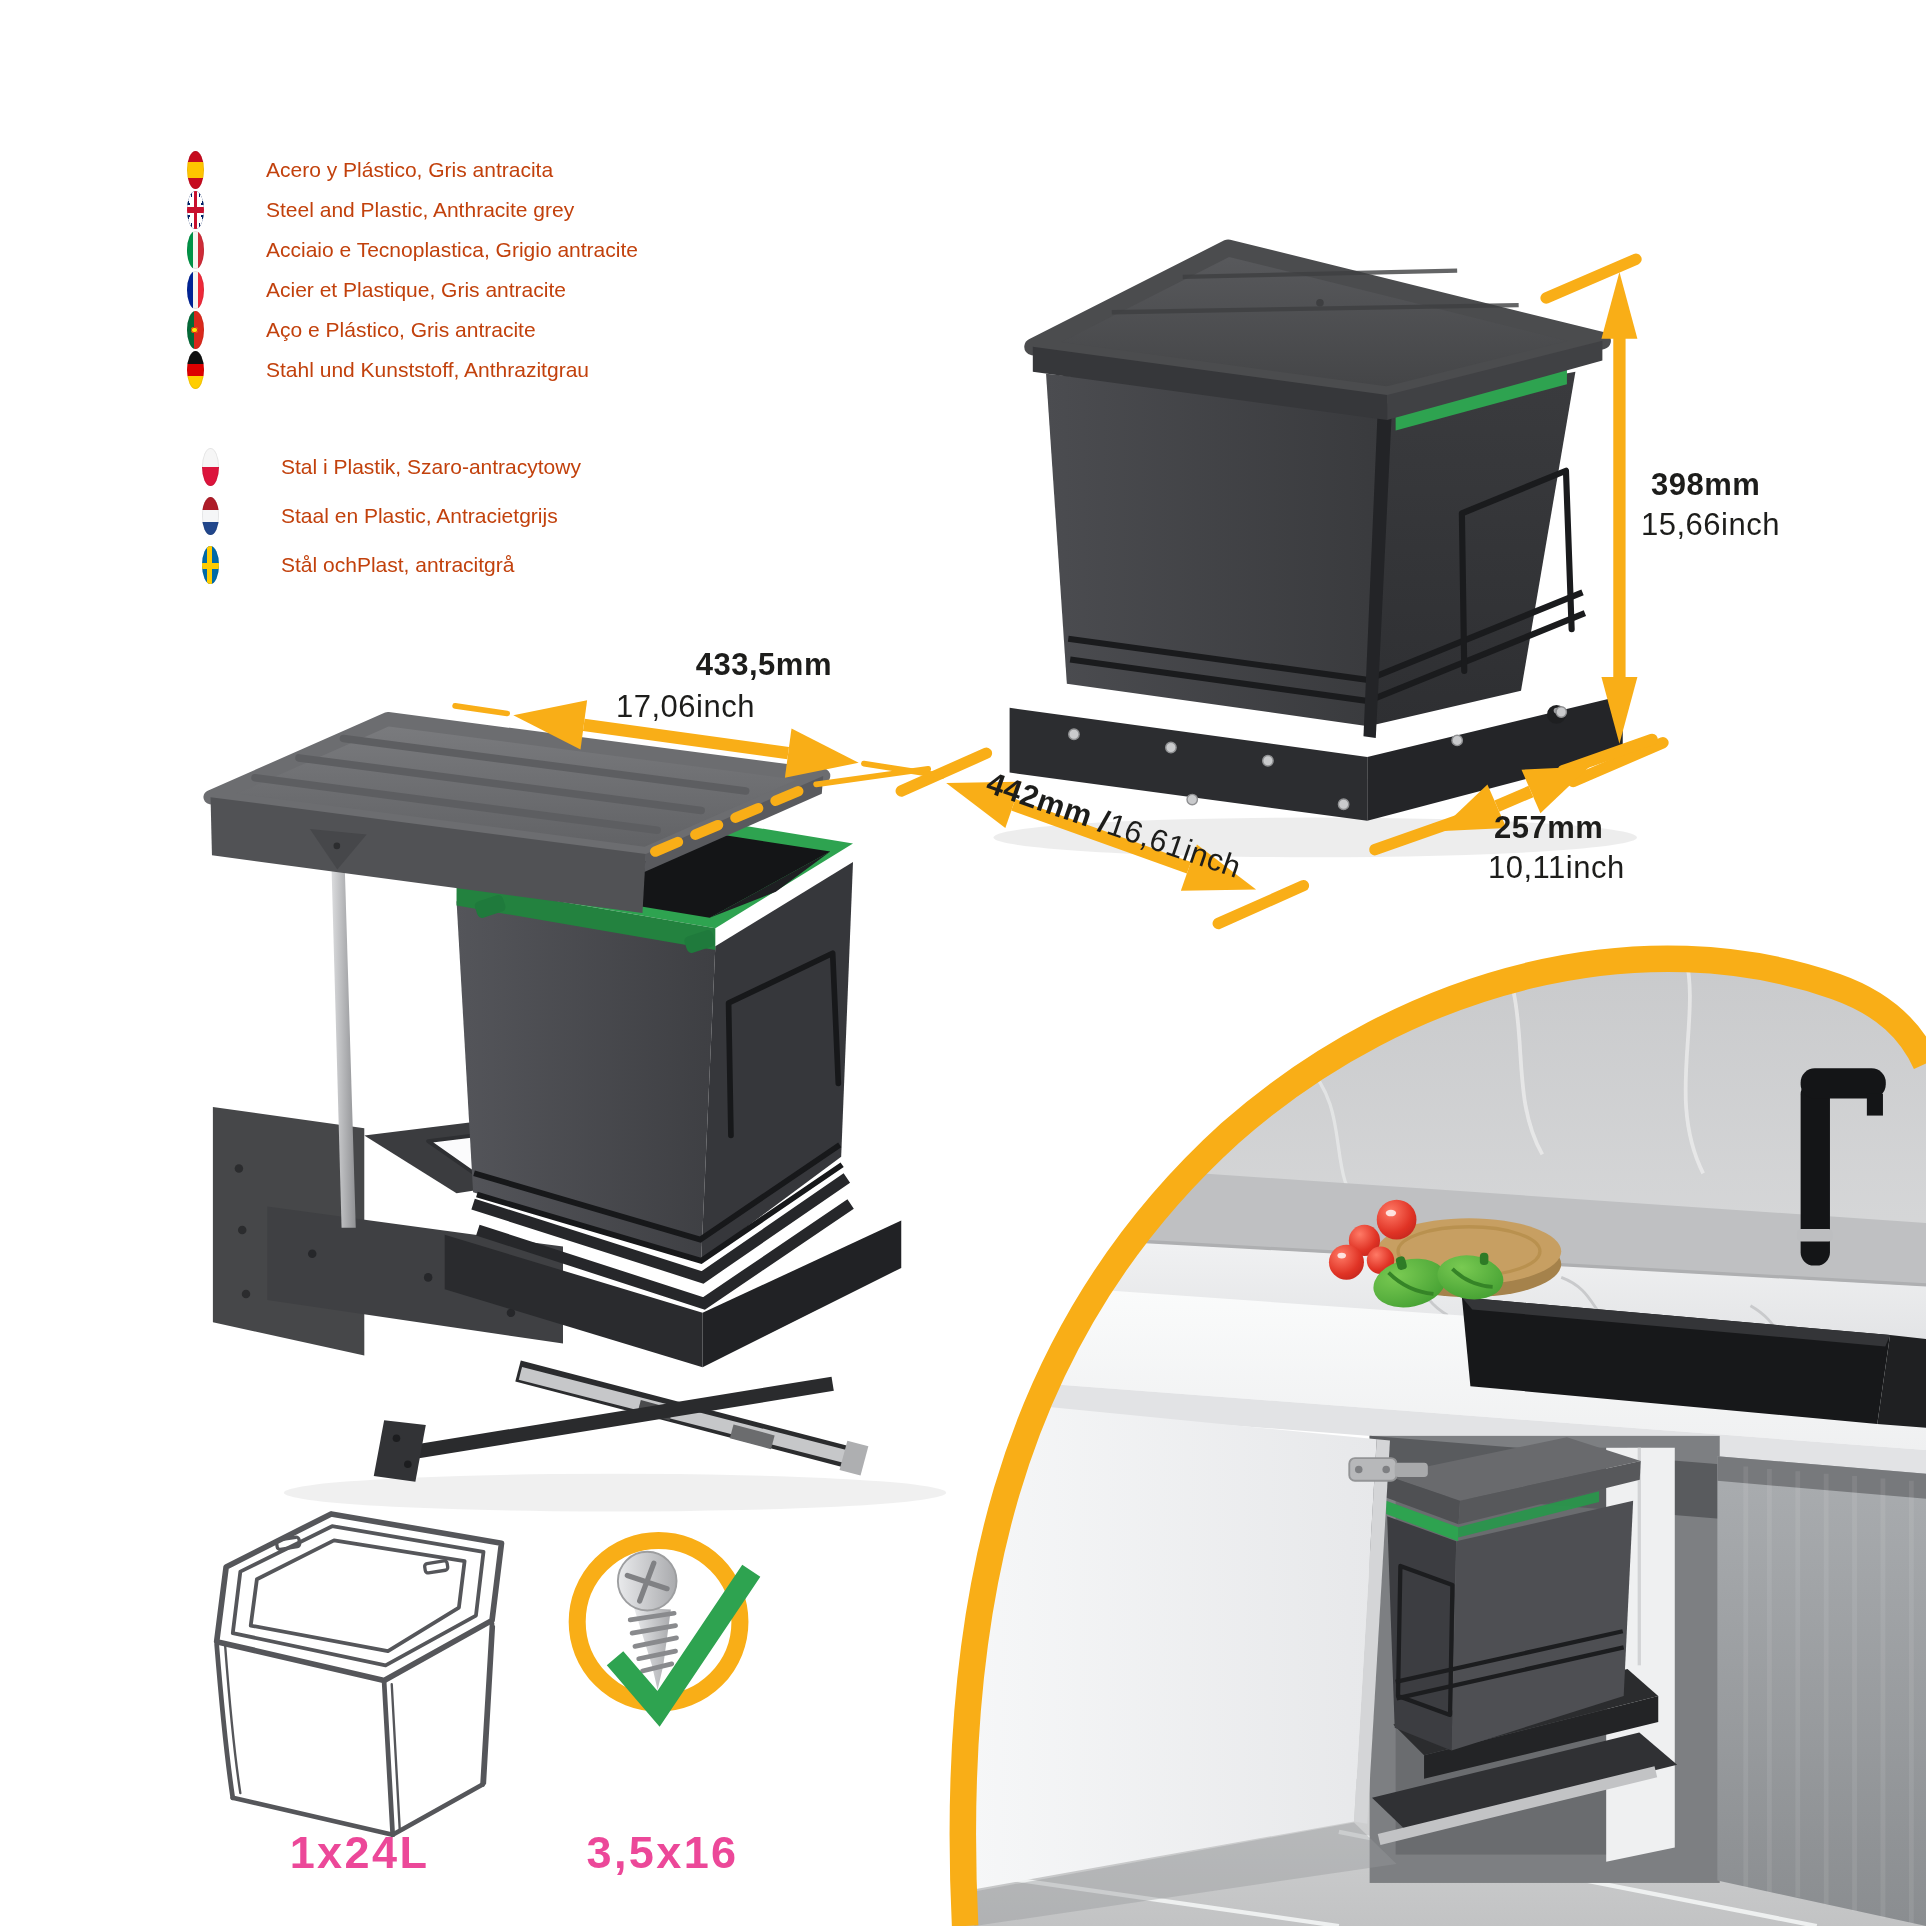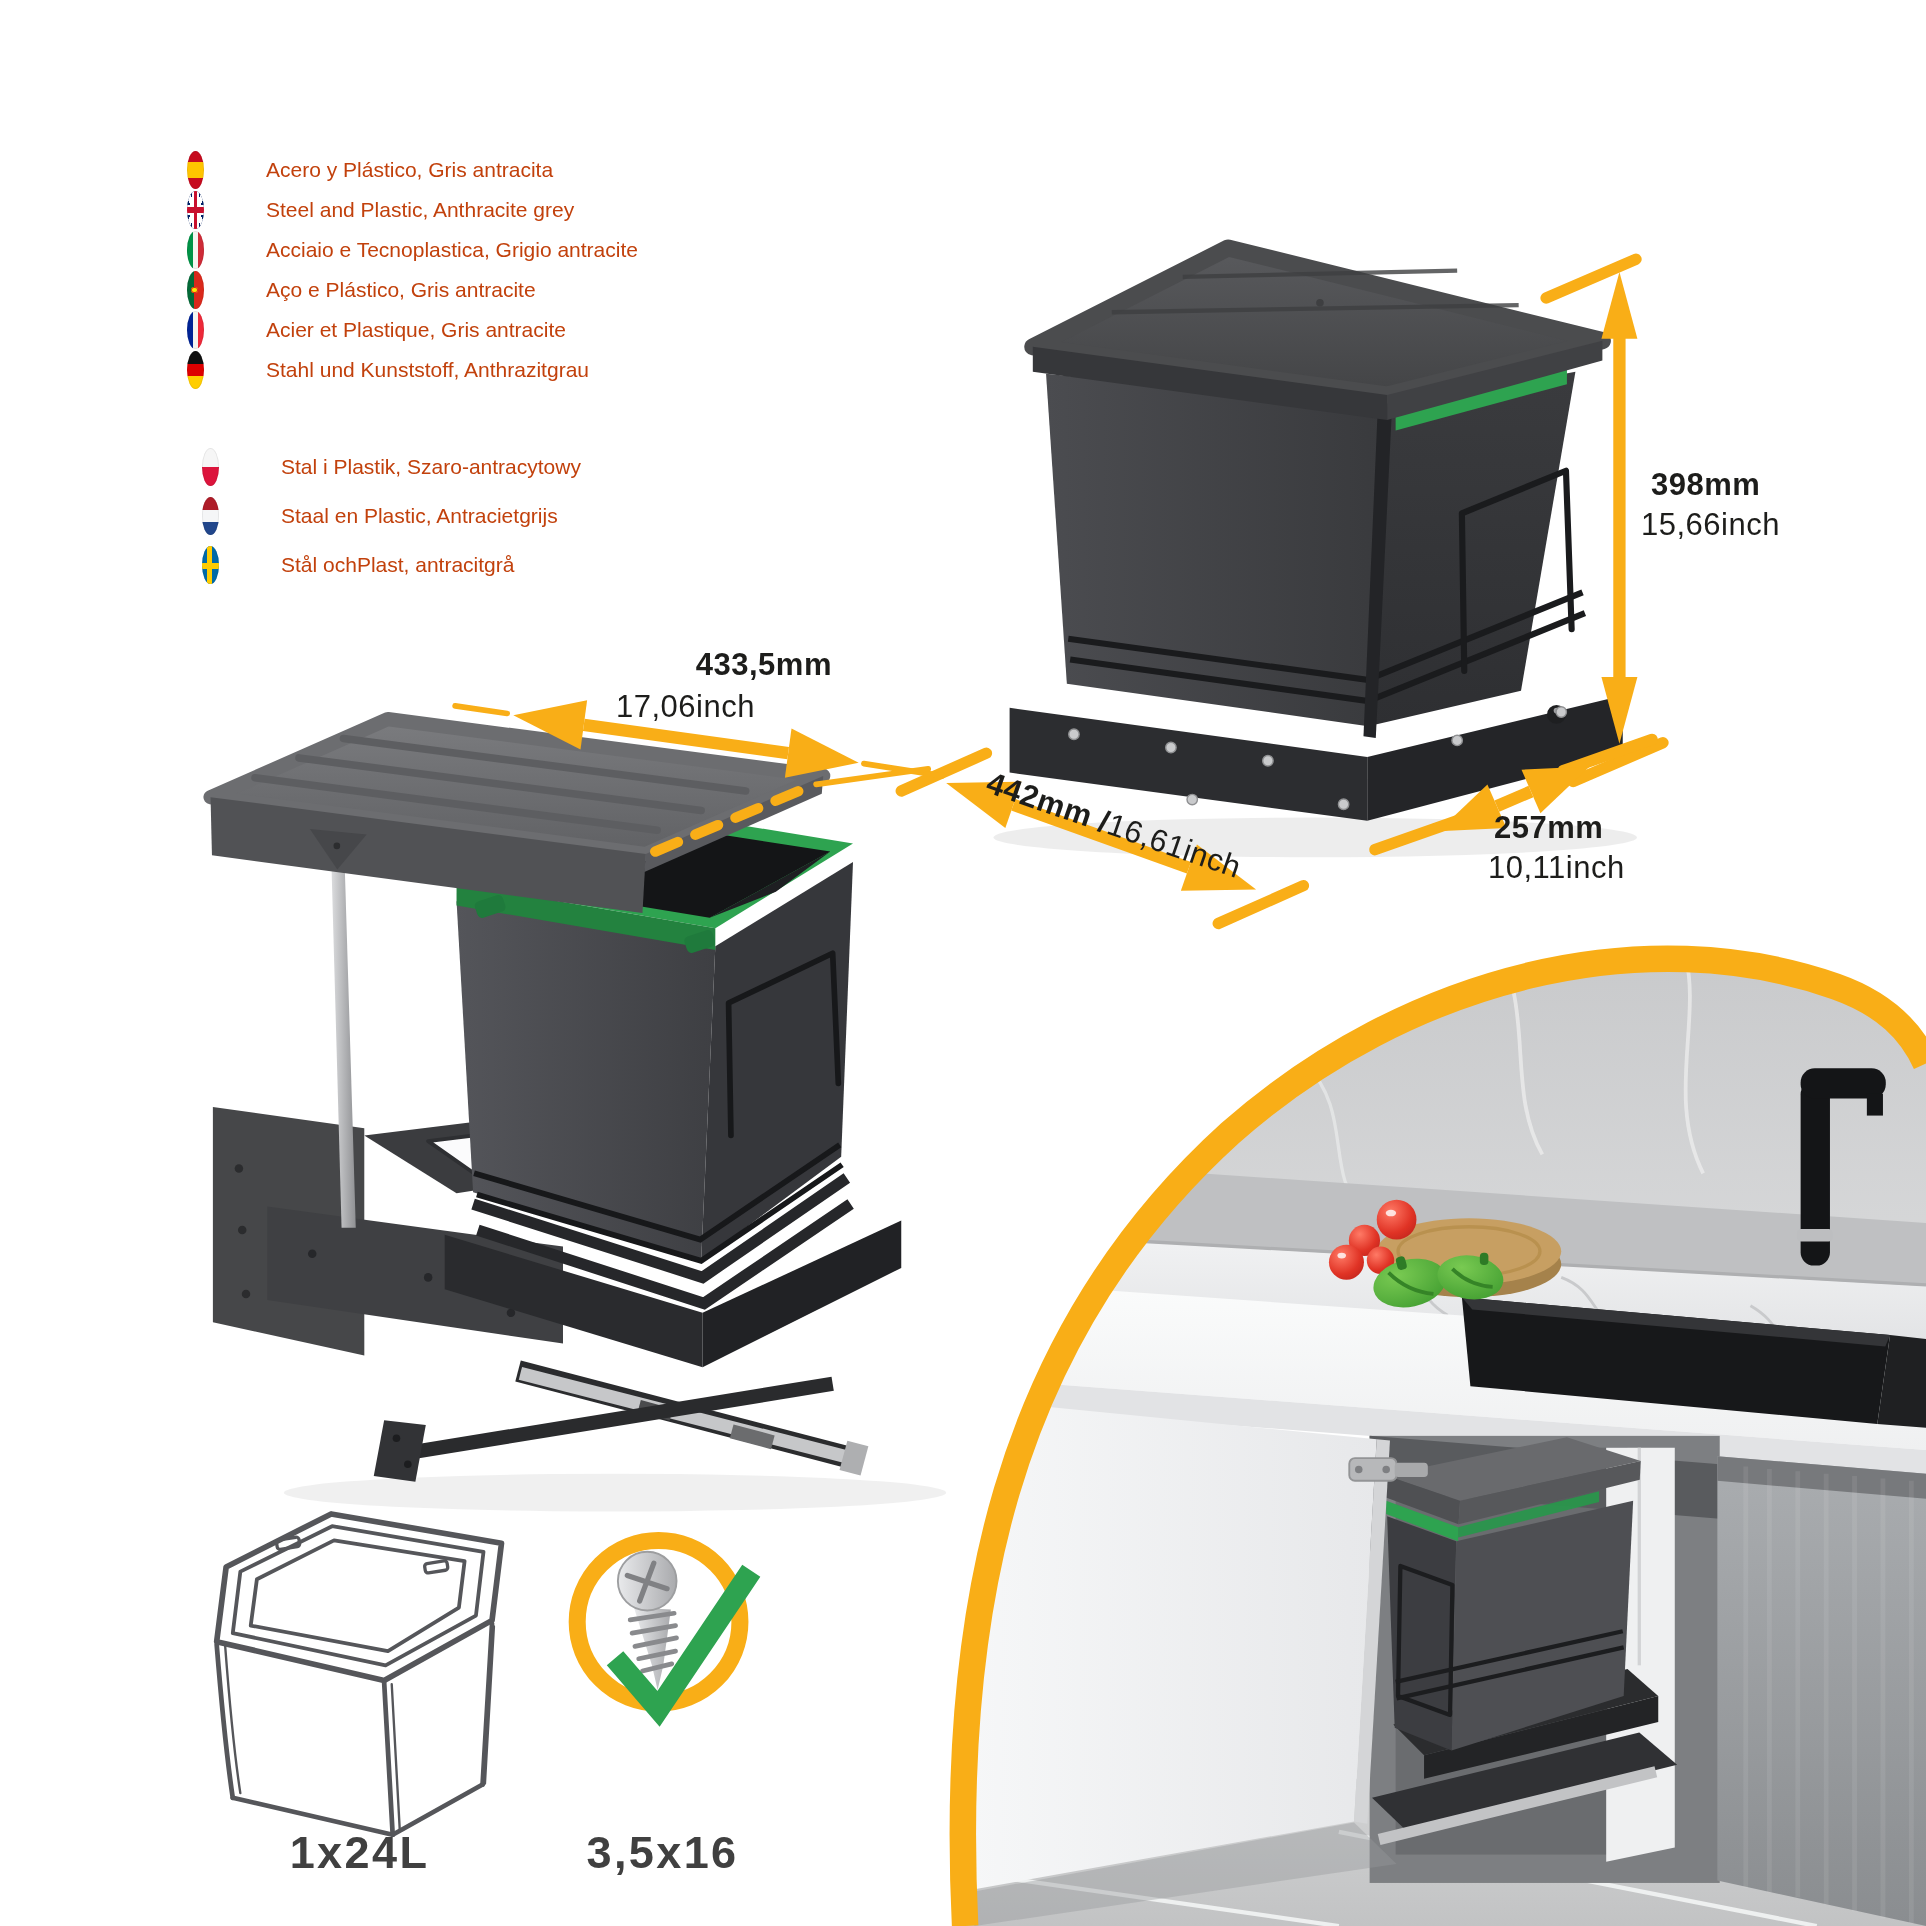--- a/index.html
+++ b/index.html
@@ -3,21 +3,21 @@
 <meta charset="utf-8">
 <style>
   html,body{margin:0;padding:0;background:#fff;}
   #canvas{position:relative;width:1926px;height:1926px;background:#fff;overflow:hidden;
           font-family:"Liberation Sans",sans-serif;color:#1d1d1b;}
   .abs{position:absolute;}
   .t{position:absolute;white-space:nowrap;color:#1d1d1b;}
   .mm{font-weight:700;}
   .in{font-weight:400;}
   .dim{font-size:31px;line-height:1.0;letter-spacing:0.5px;}
-  .biglabel{font-size:45px;font-weight:700;color:#404040;letter-spacing:2.4px;text-align:center;}
+  .biglabel{font-size:45px;font-weight:700;color:#ec4899;letter-spacing:2.4px;text-align:center;}
   
   #lang-a{left:187px;top:150px;}
   #lang-b{left:202px;top:442px;}
   .lrow{display:flex;align-items:center;gap:62px;height:40px;}
   #lang-b .lrow{height:49px;}
   .lrow .lbl{font-size:21px;color:#c2410c;}
   .flag{width:17px;height:38px;border-radius:50%;position:relative;overflow:hidden;flex:0 0 auto;
         box-shadow:inset 0 0 0 0.9px rgba(0,0,0,.07);}
   .flag.es{background:linear-gradient(180deg,#c60b1e 0 28%,#ffc400 28% 72%,#c60b1e 72%);}
   .flag.uk{background:#012169;}
@@ -55,26 +55,26 @@
     </div>
     <div class="lrow">
       <span class="flag uk"></span>
       <span class="lbl">Steel and Plastic, Anthracite grey</span>
     </div>
     <div class="lrow">
       <span class="flag it"></span>
       <span class="lbl">Acciaio e Tecnoplastica, Grigio antracite</span>
     </div>
     <div class="lrow">
+      <span class="flag fr"></span>
+      <span class="lbl">Acier et Plastique, Gris antracite</span>
+    </div>
+    <div class="lrow">
       <span class="flag pt"></span>
       <span class="lbl">Aço e Plástico, Gris antracite</span>
-    </div>
-    <div class="lrow">
-      <span class="flag fr"></span>
-      <span class="lbl">Acier et Plastique, Gris antracite</span>
     </div>
     <div class="lrow">
       <span class="flag de"></span>
       <span class="lbl">Stahl und Kunststoff, Anthrazitgrau</span>
     </div>
   </div>
   <div id="lang-b" class="abs">
     <div class="lrow">
       <span class="flag pl"></span>
       <span class="lbl">Stal i Plastik, Szaro-antracytowy</span>

